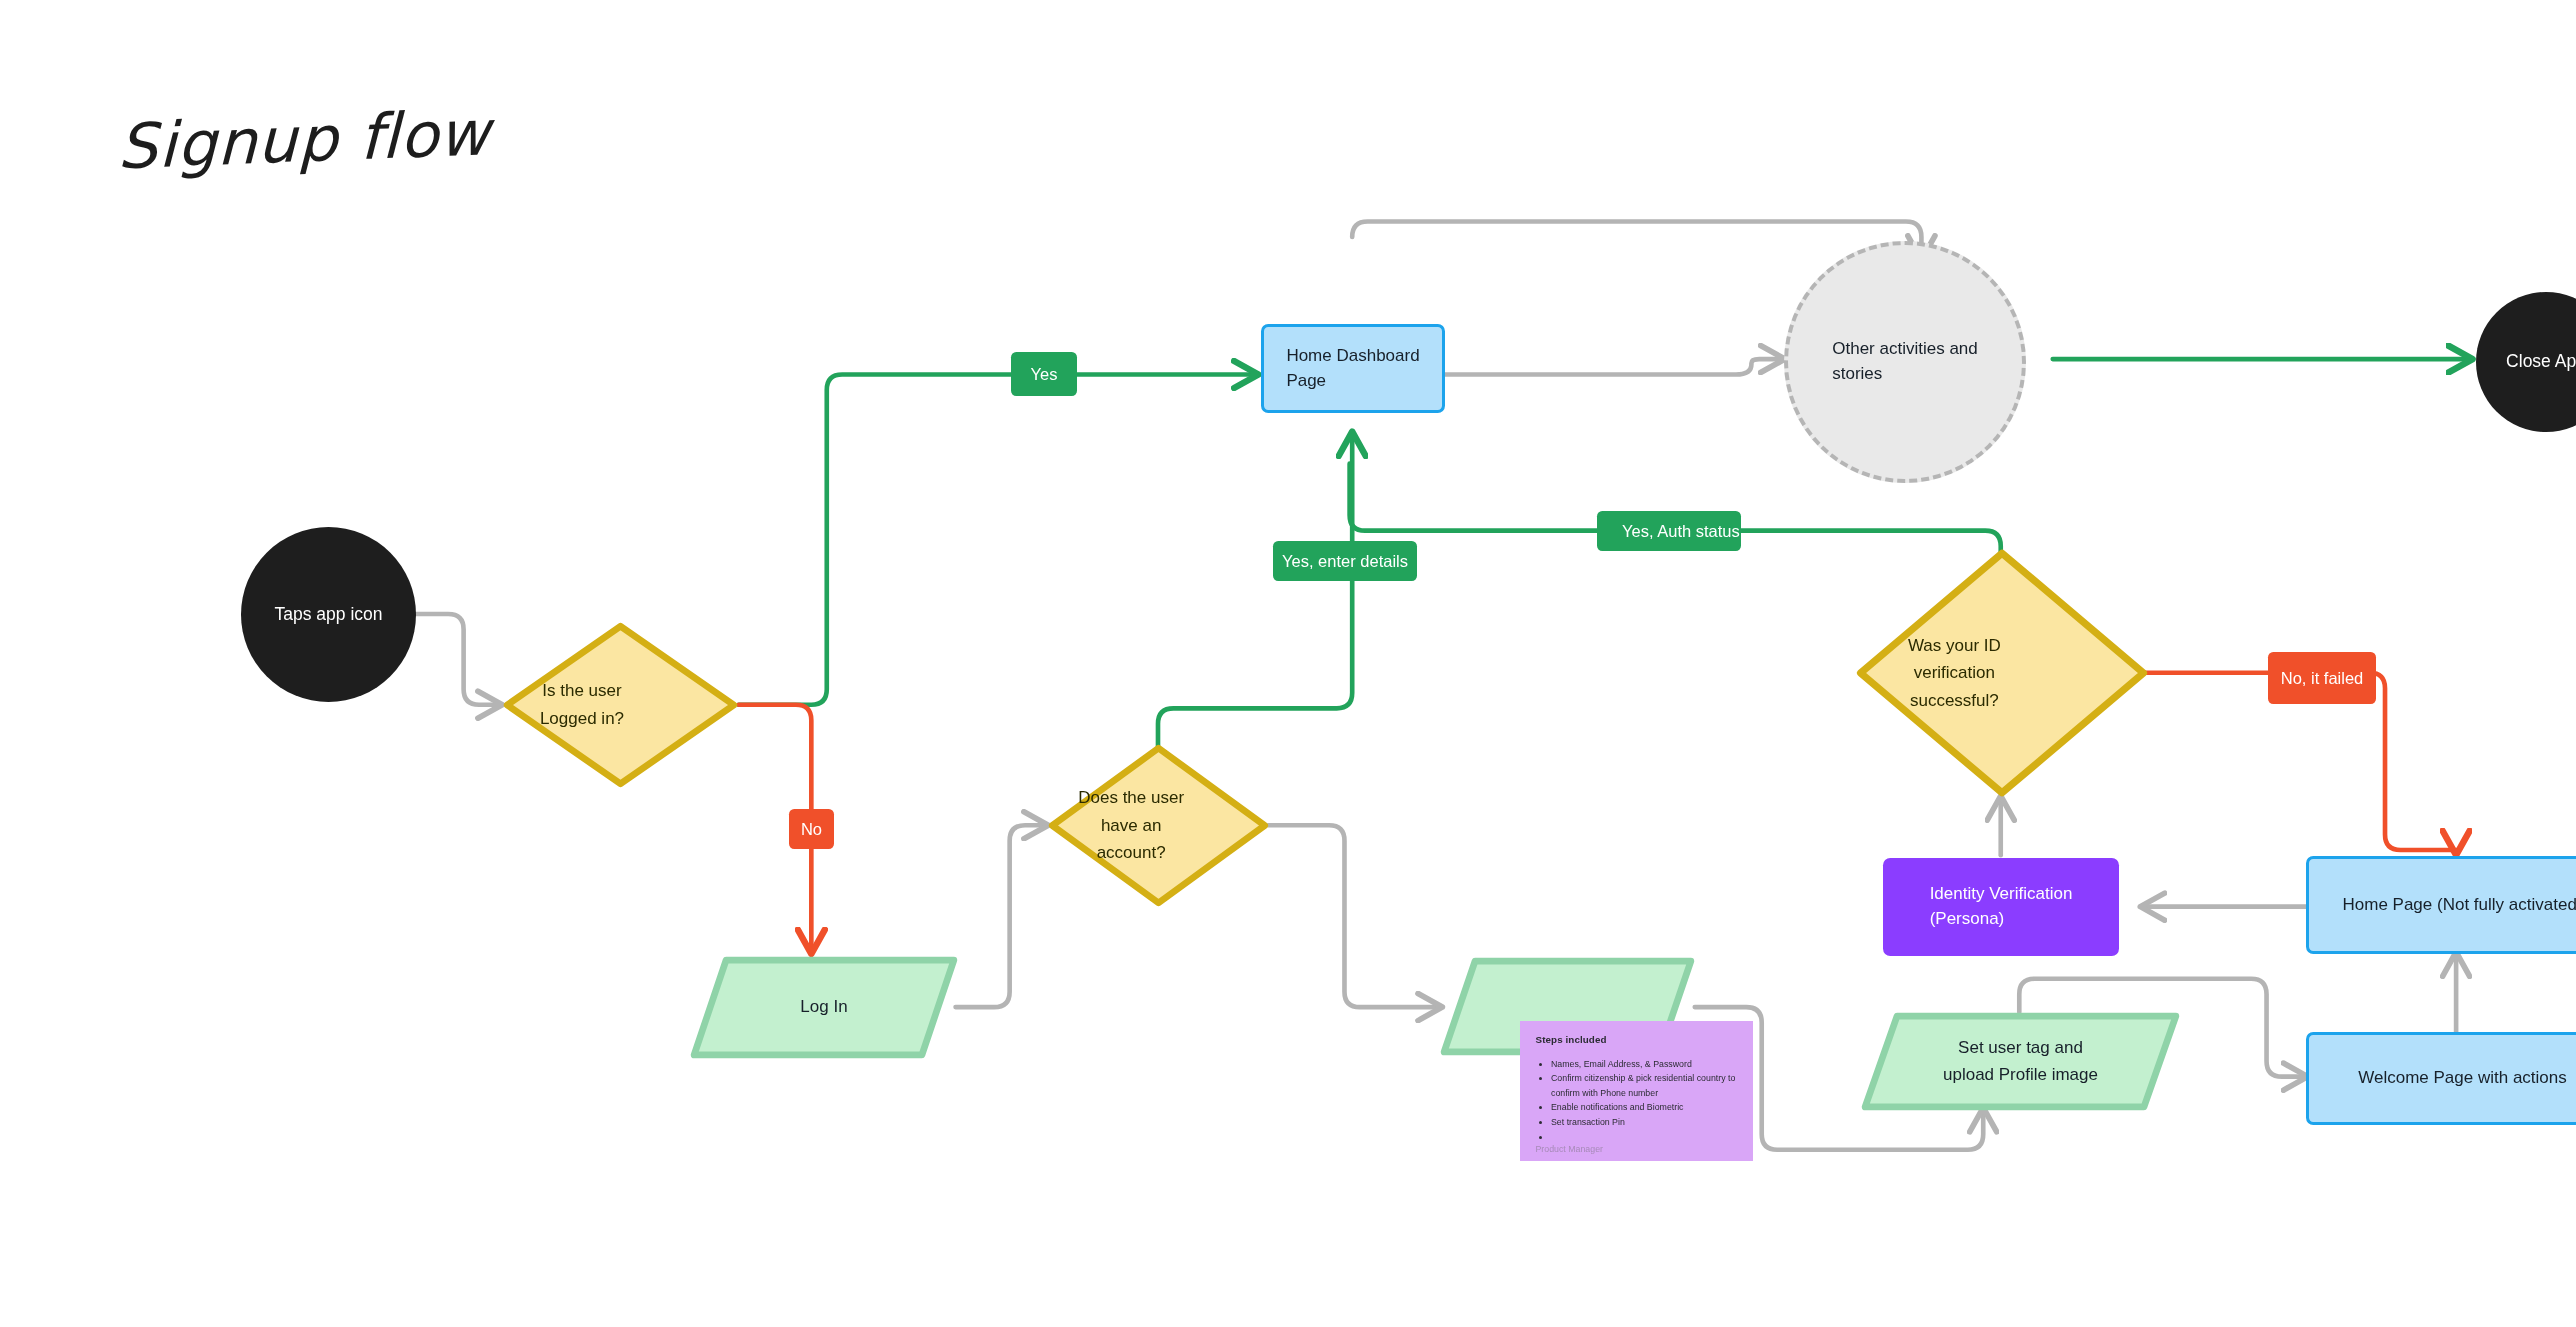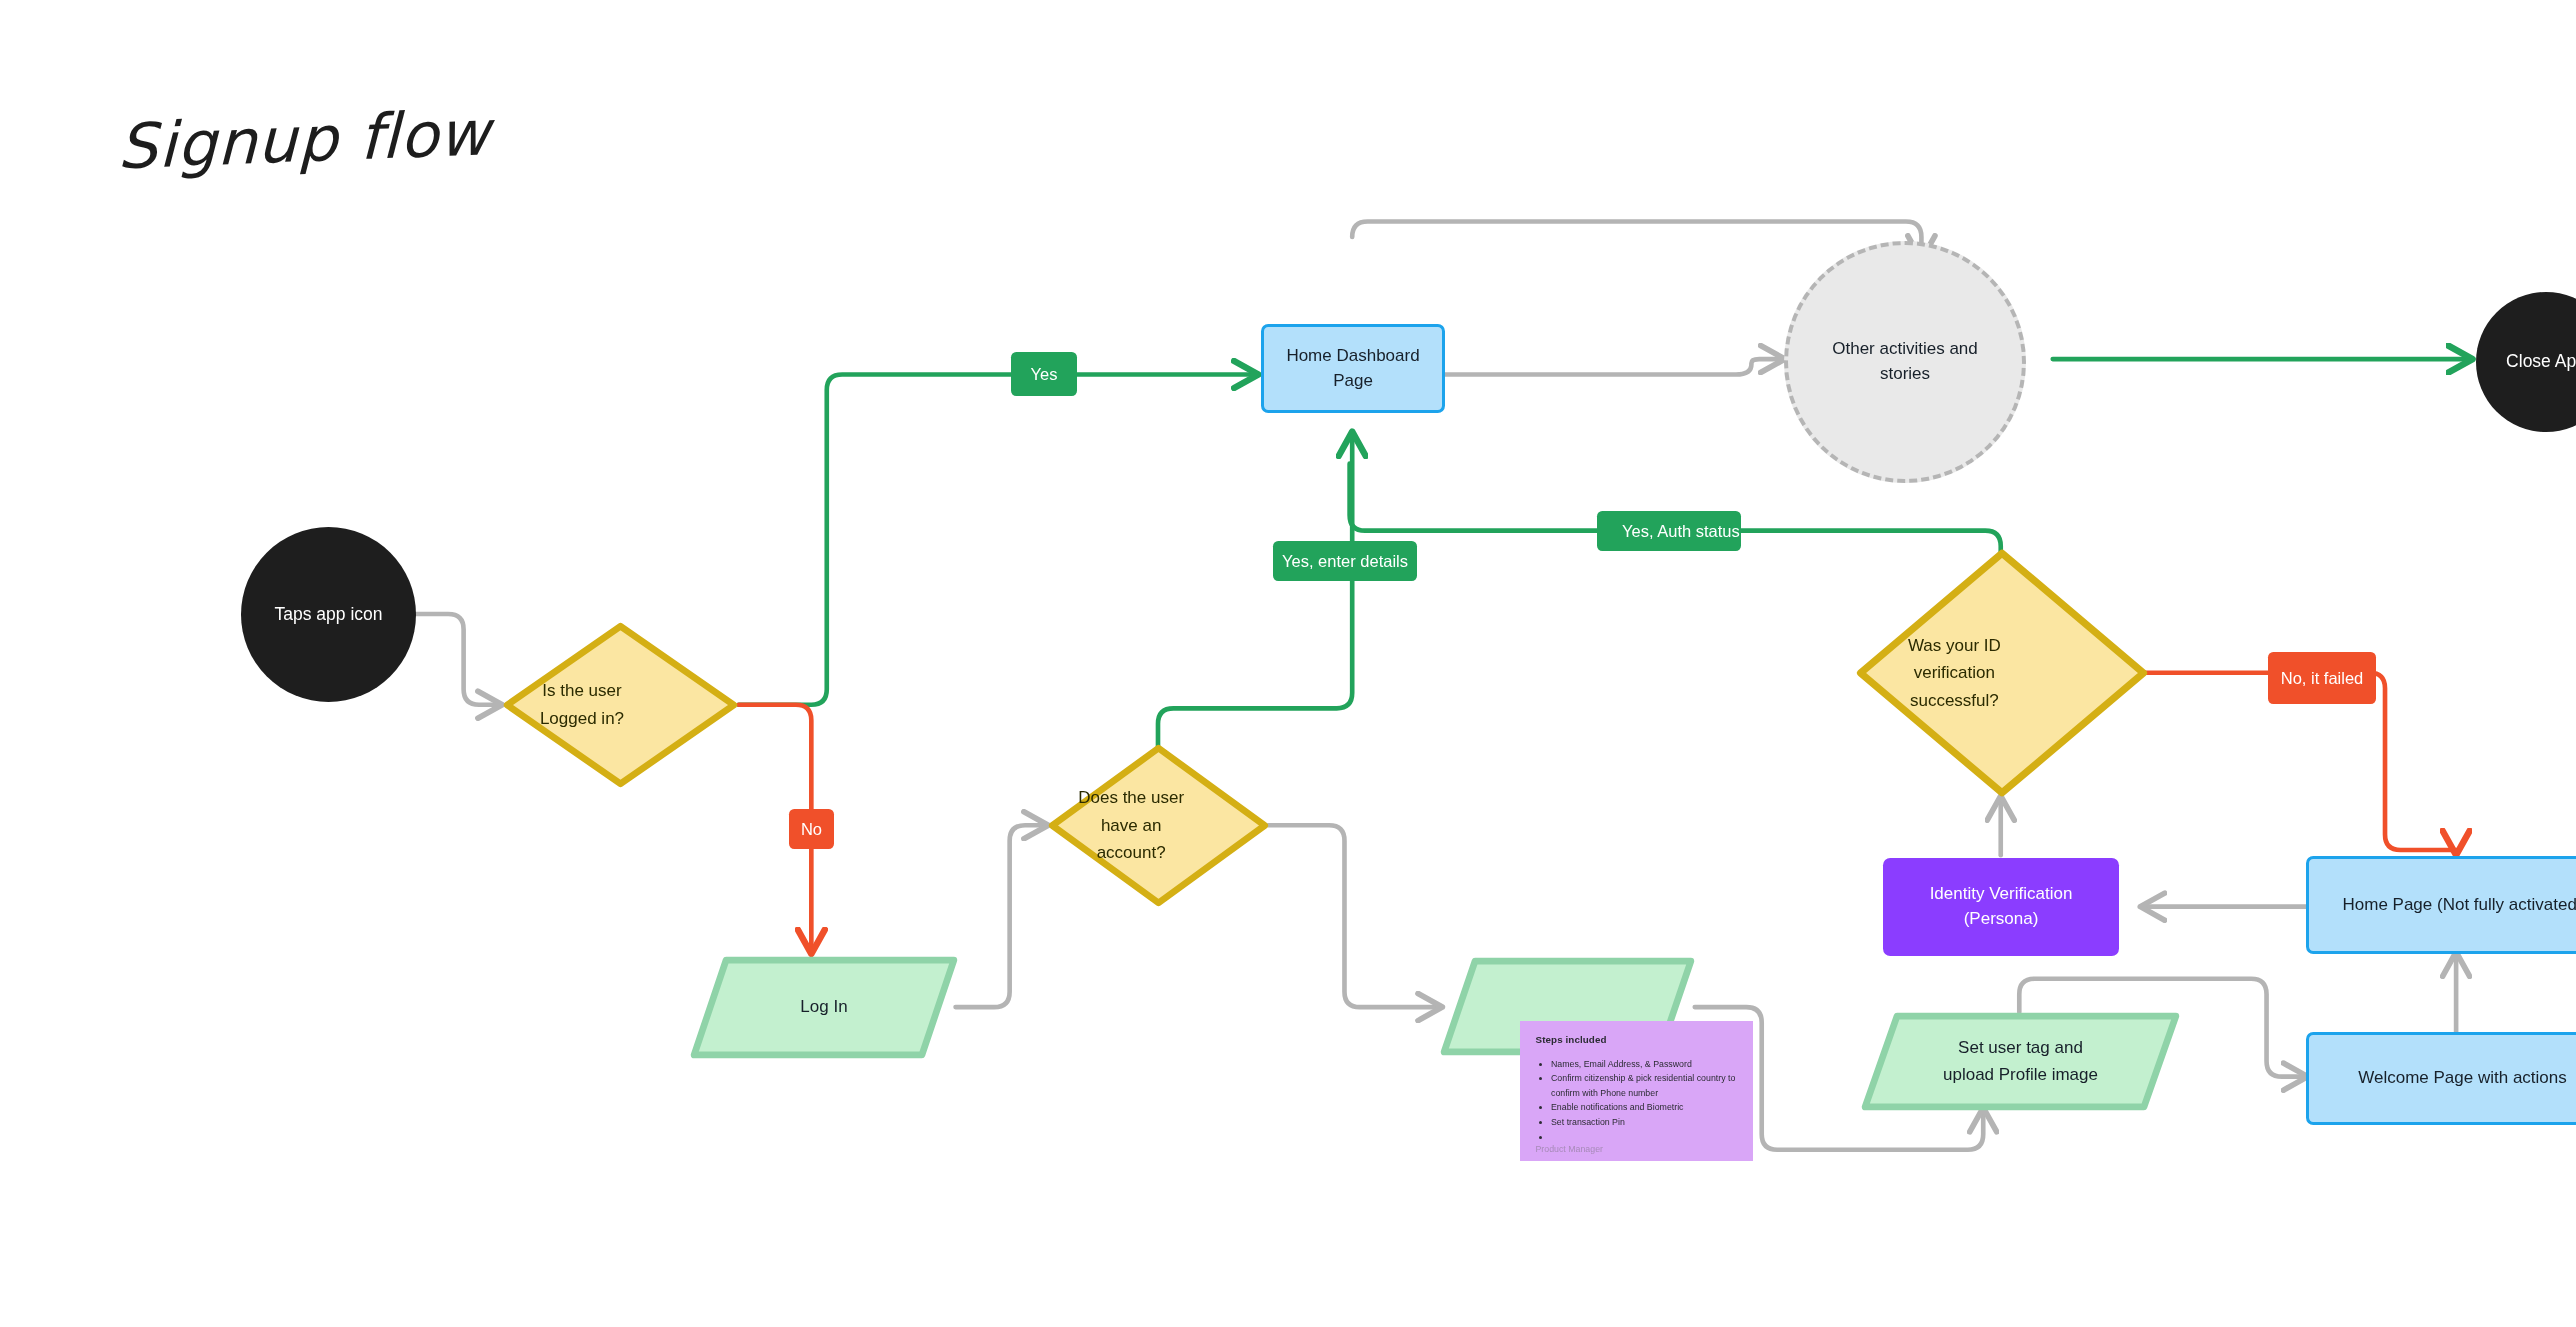--- a/index.html
+++ b/index.html
@@ -24,21 +24,20 @@
     width: 2742px;
     height: 1327px;
     pointer-events: none;
   }
   .node {
     position: absolute;
     box-sizing: border-box;
     display: flex;
     align-items: center;
     justify-content: center;
-    text-align: center;
     line-height: 1.45;
   }
   
   #title {
     position: absolute;
     left: 123px;
     top: 103px;
     font-family: "DejaVu Sans", sans-serif;
     font-size: 62px;
     font-weight: 400;

